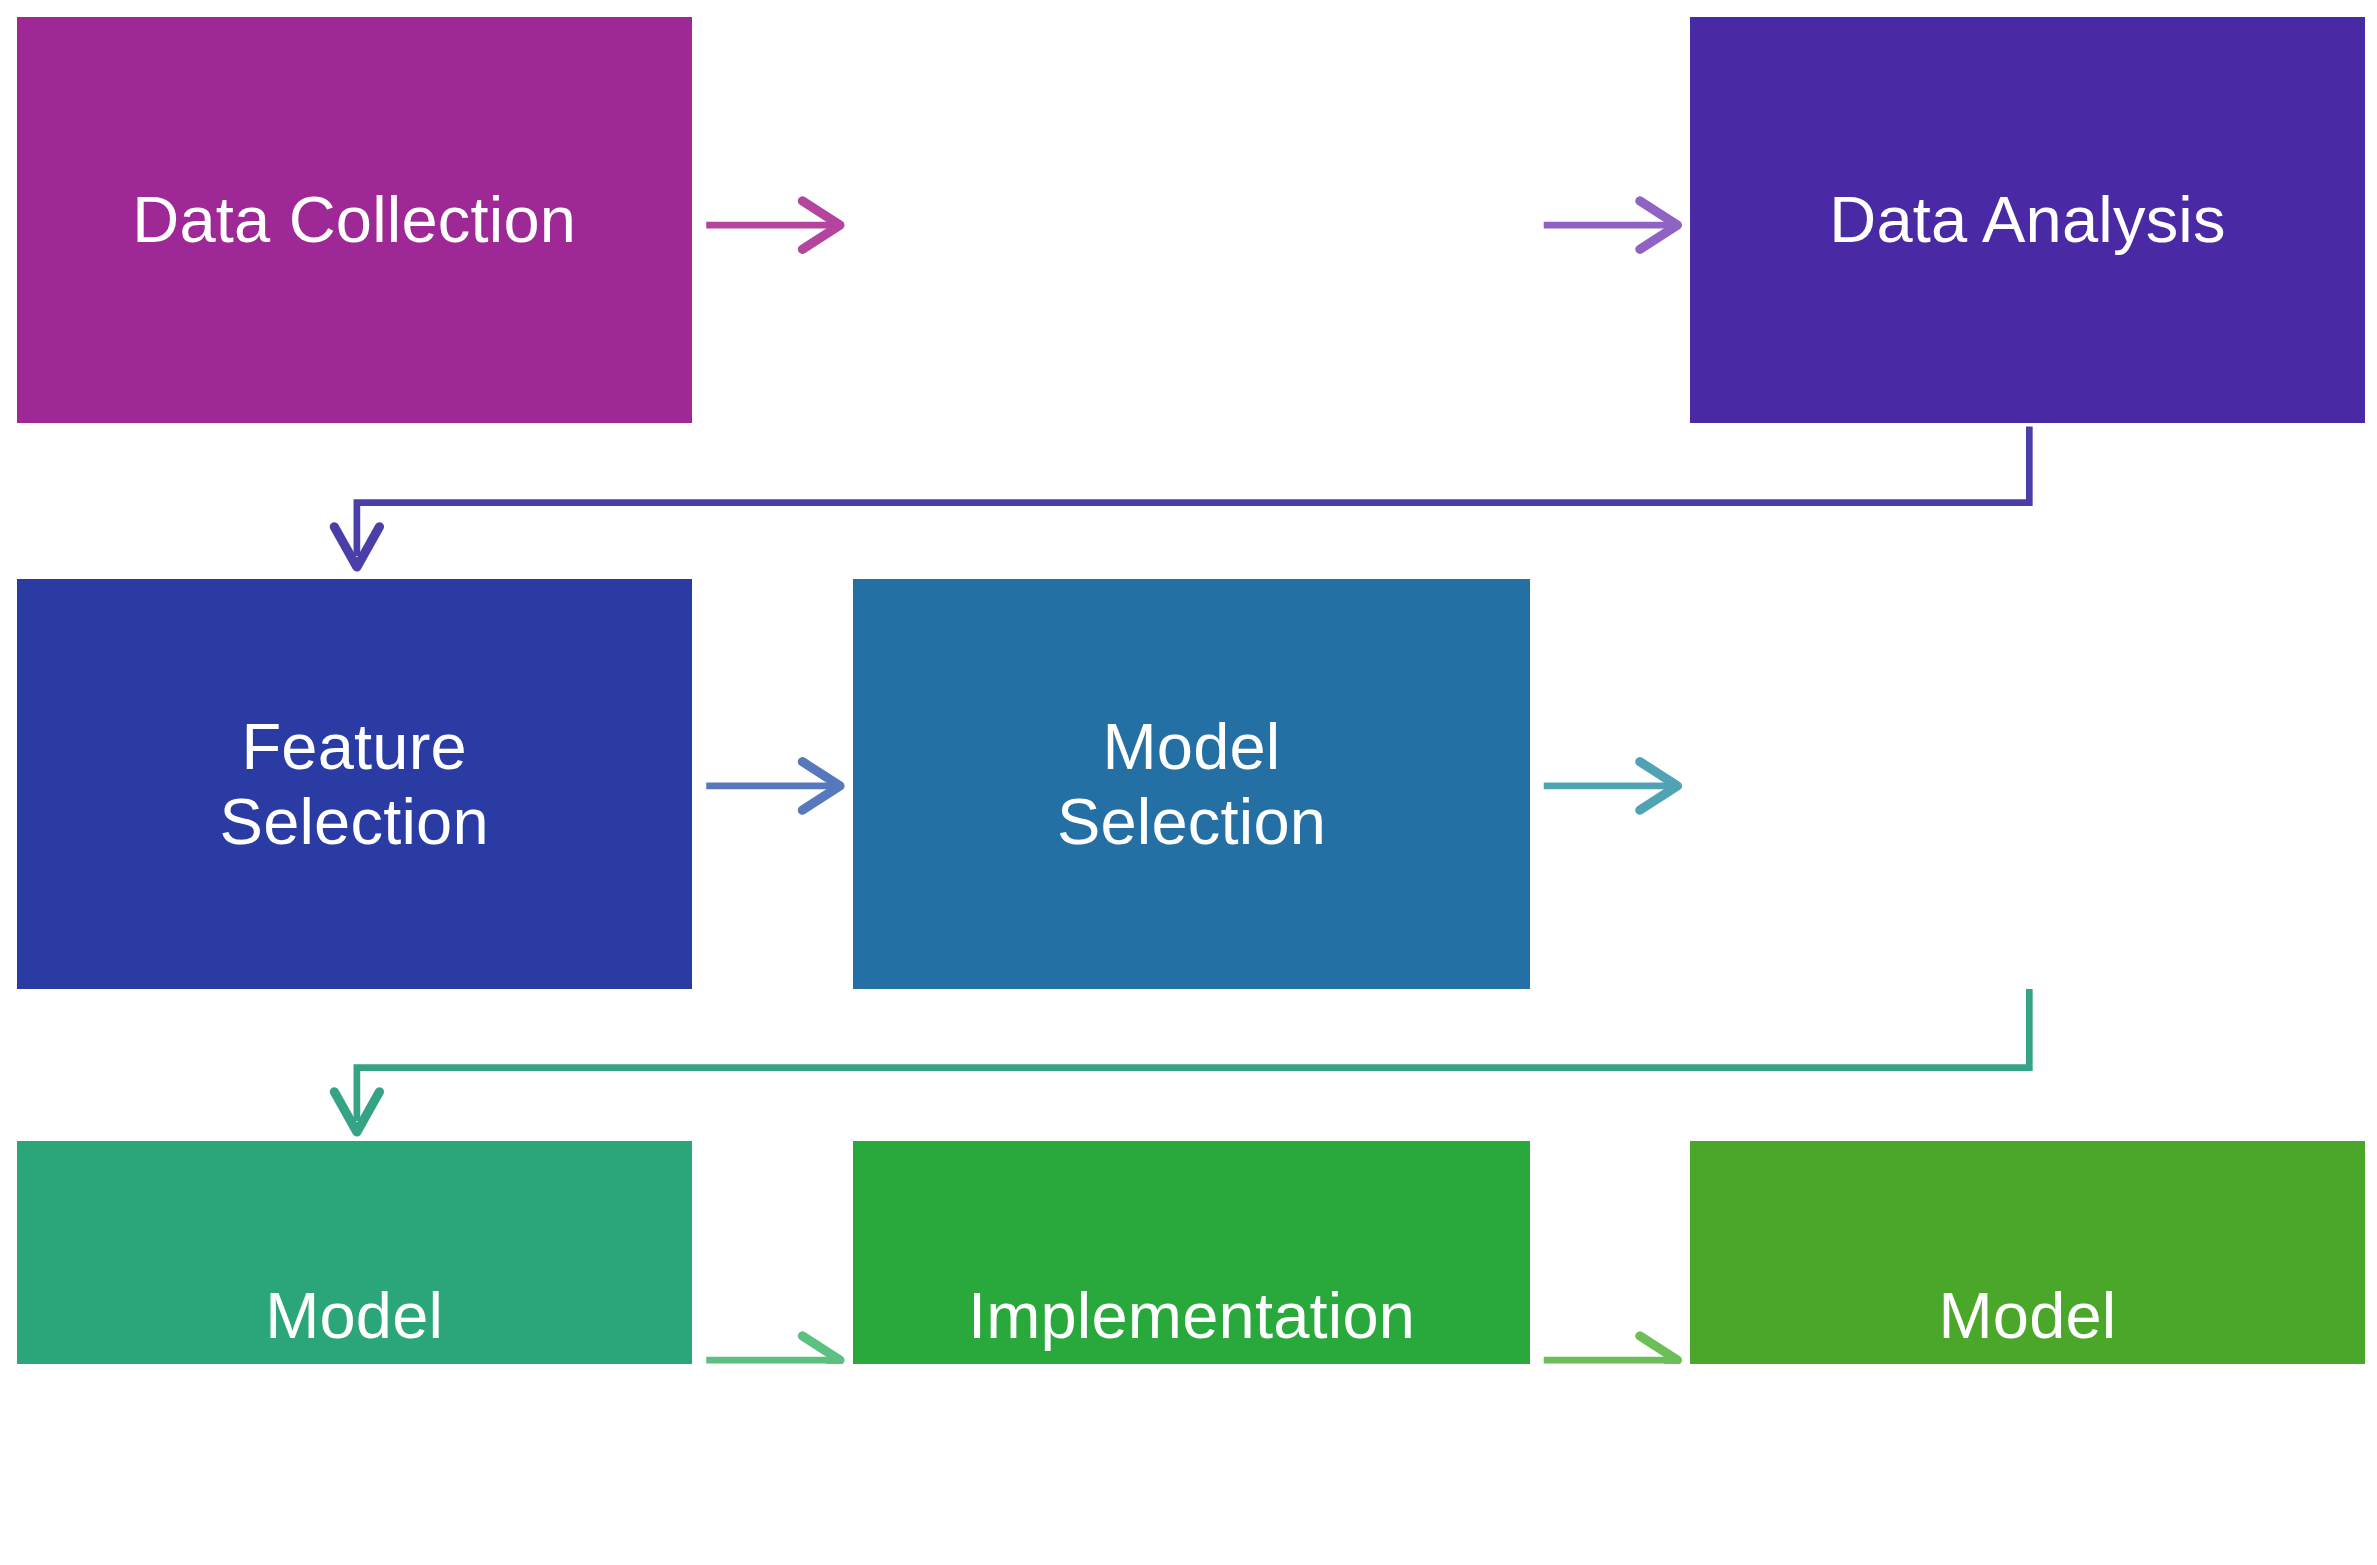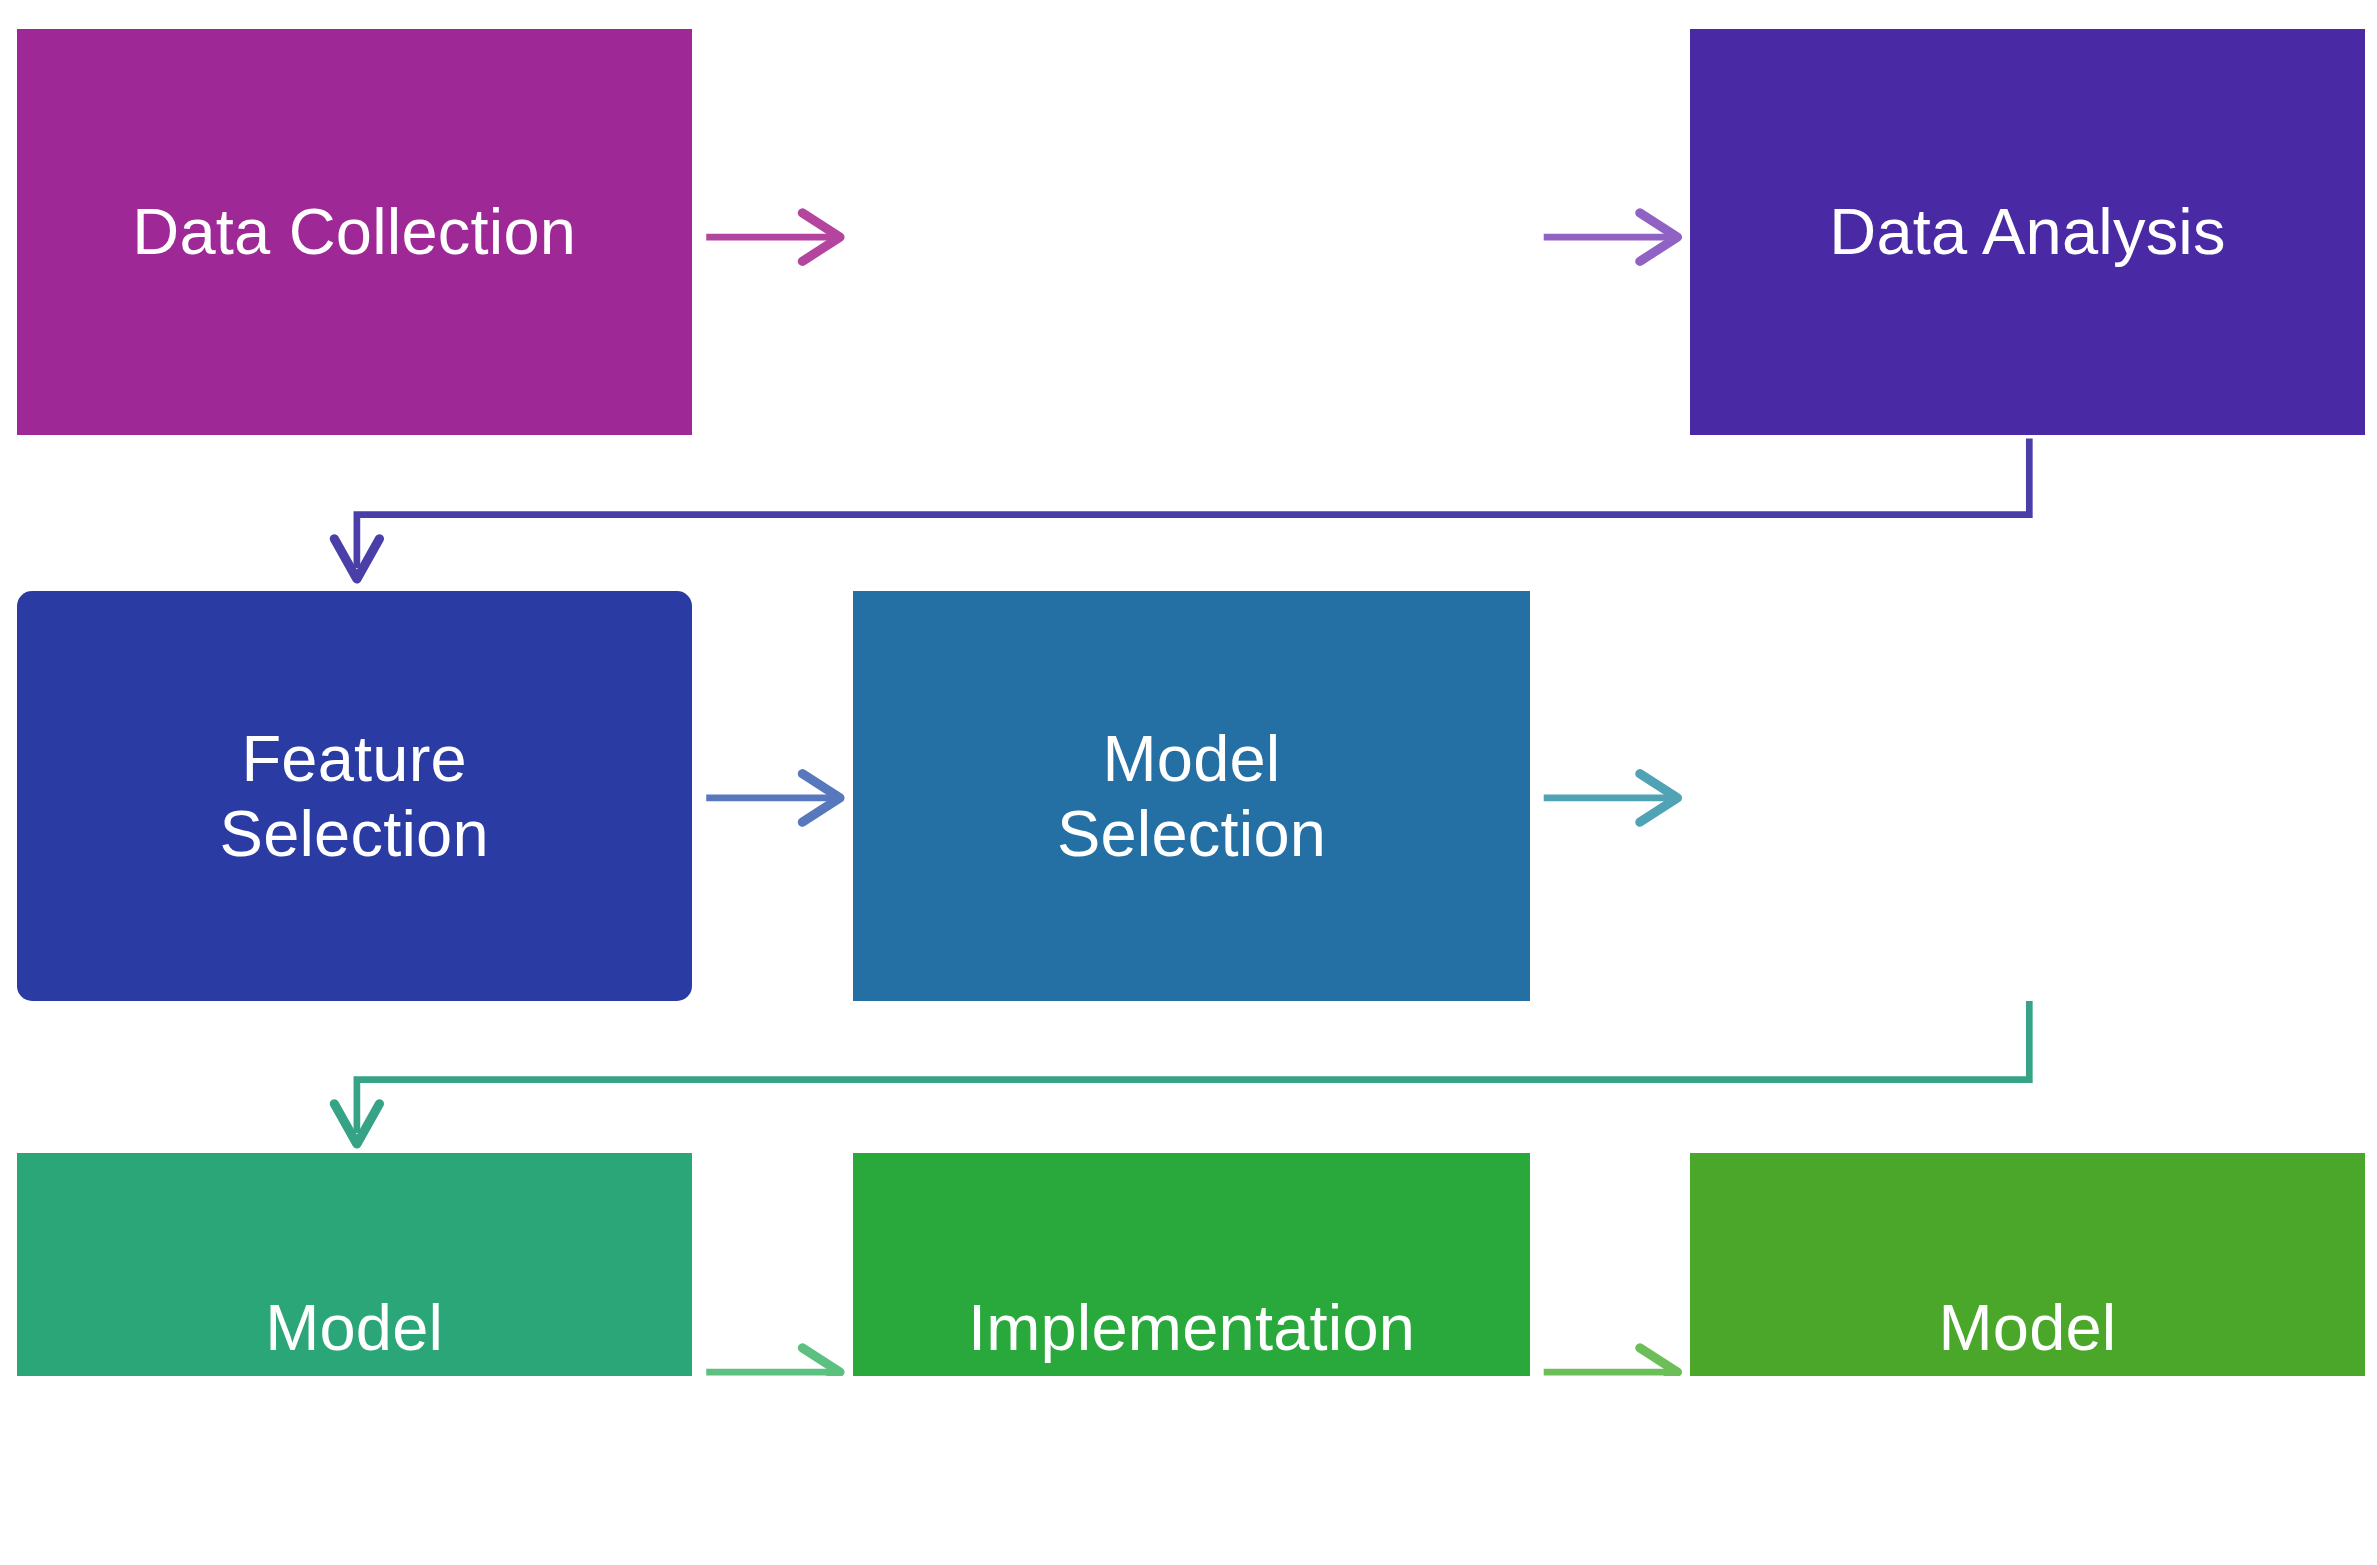--- a/index.html
+++ b/index.html
@@ -9,21 +9,20 @@
   }
   body {
     font-family: "Liberation Sans", sans-serif;
   }
   #canvas {
     position: relative;
     width: 2377px;
     height: 1364px;
     background: #ffffff;
     overflow: hidden;
-    margin-top: 12px;
   }
   .node {
     position: absolute;
     display: flex;
     align-items: center;
     justify-content: center;
     text-align: center;
     color: #ffffff;
     font-size: 65px;
     line-height: 1.16;
@@ -55,21 +54,21 @@
 
   <div class="node col1 row1" id="node-data-collection" style="background: rgb(158, 40, 150);">
     <span>Data Collection</span>
   </div>
 
 
   <div class="node col3 row1" id="node-data-analysis" style="background: rgb(74, 42, 164);">
     <span>Data Analysis</span>
   </div>
 
-  <div class="node col1 row2" id="node-feature-selection" style="background: rgb(42, 60, 163); border-radius: 15px;">
+  <div class="node col1 row2" id="node-feature-selection" style="background: rgb(42, 60, 163);">
     <span>Feature
 Selection</span>
   </div>
 
   <div class="node col2 row2" id="node-model-selection" style="background: rgb(36, 112, 164);">
     <span>Model
 Selection</span>
   </div>
 
 

